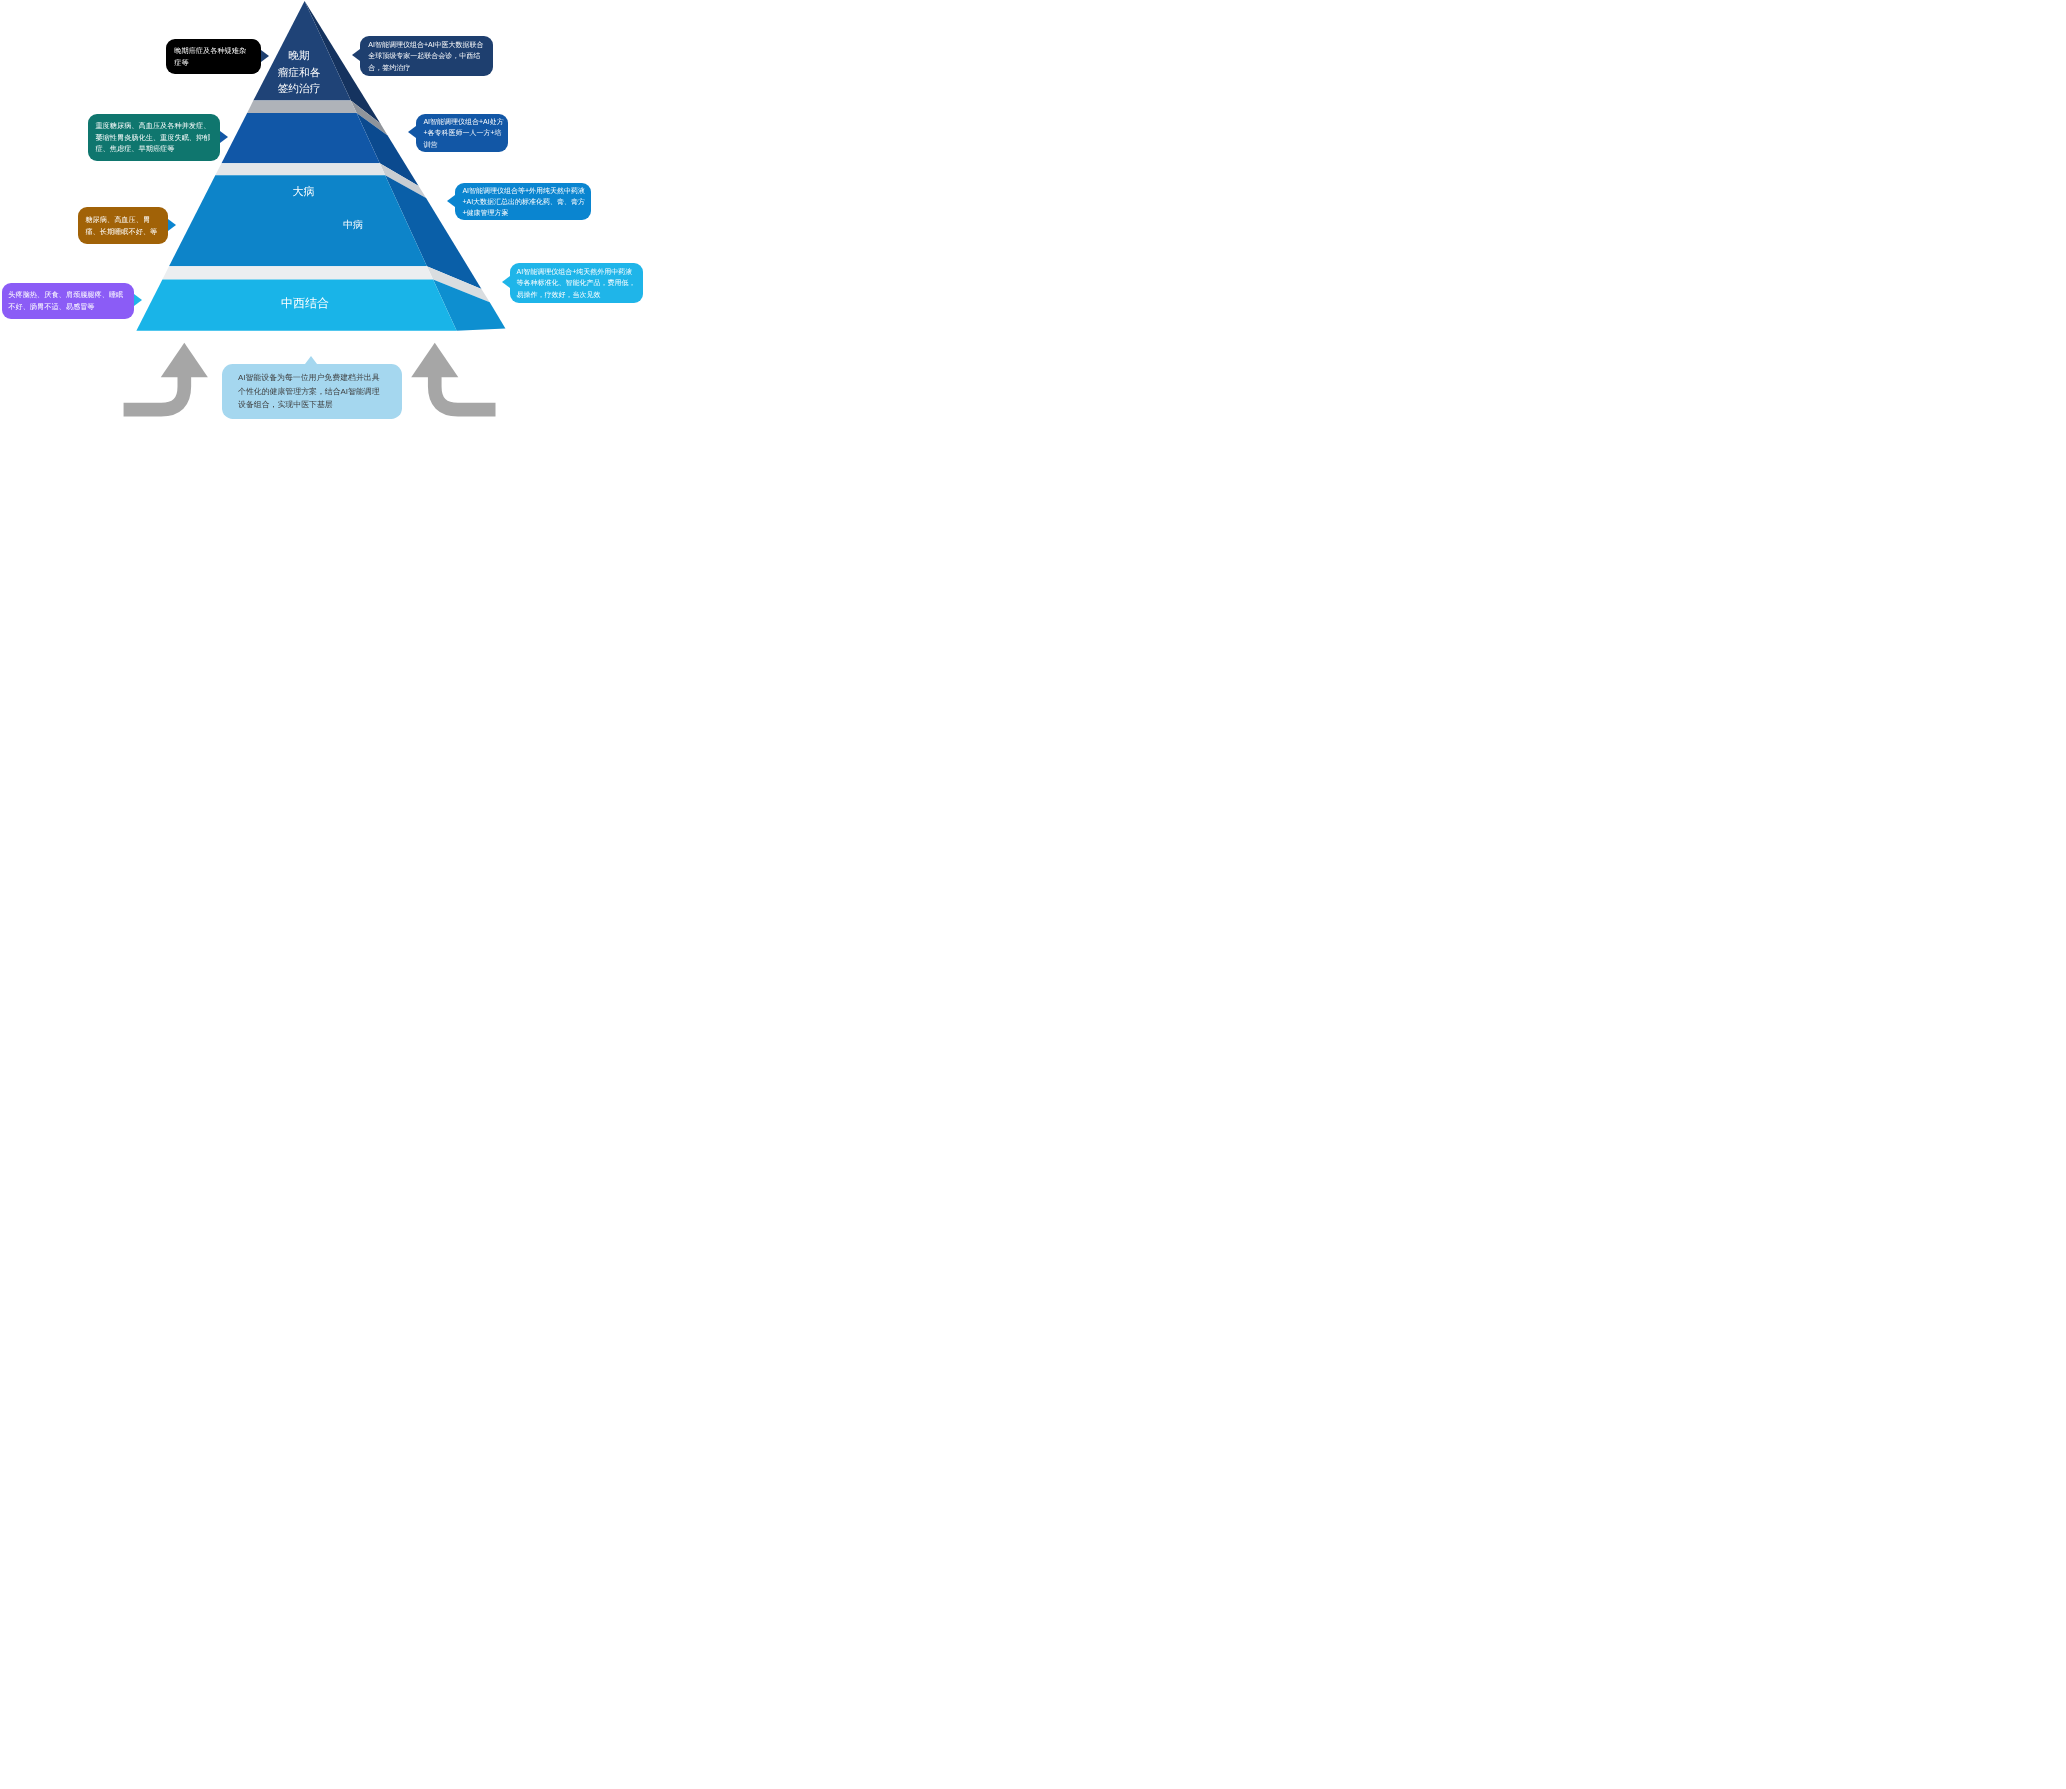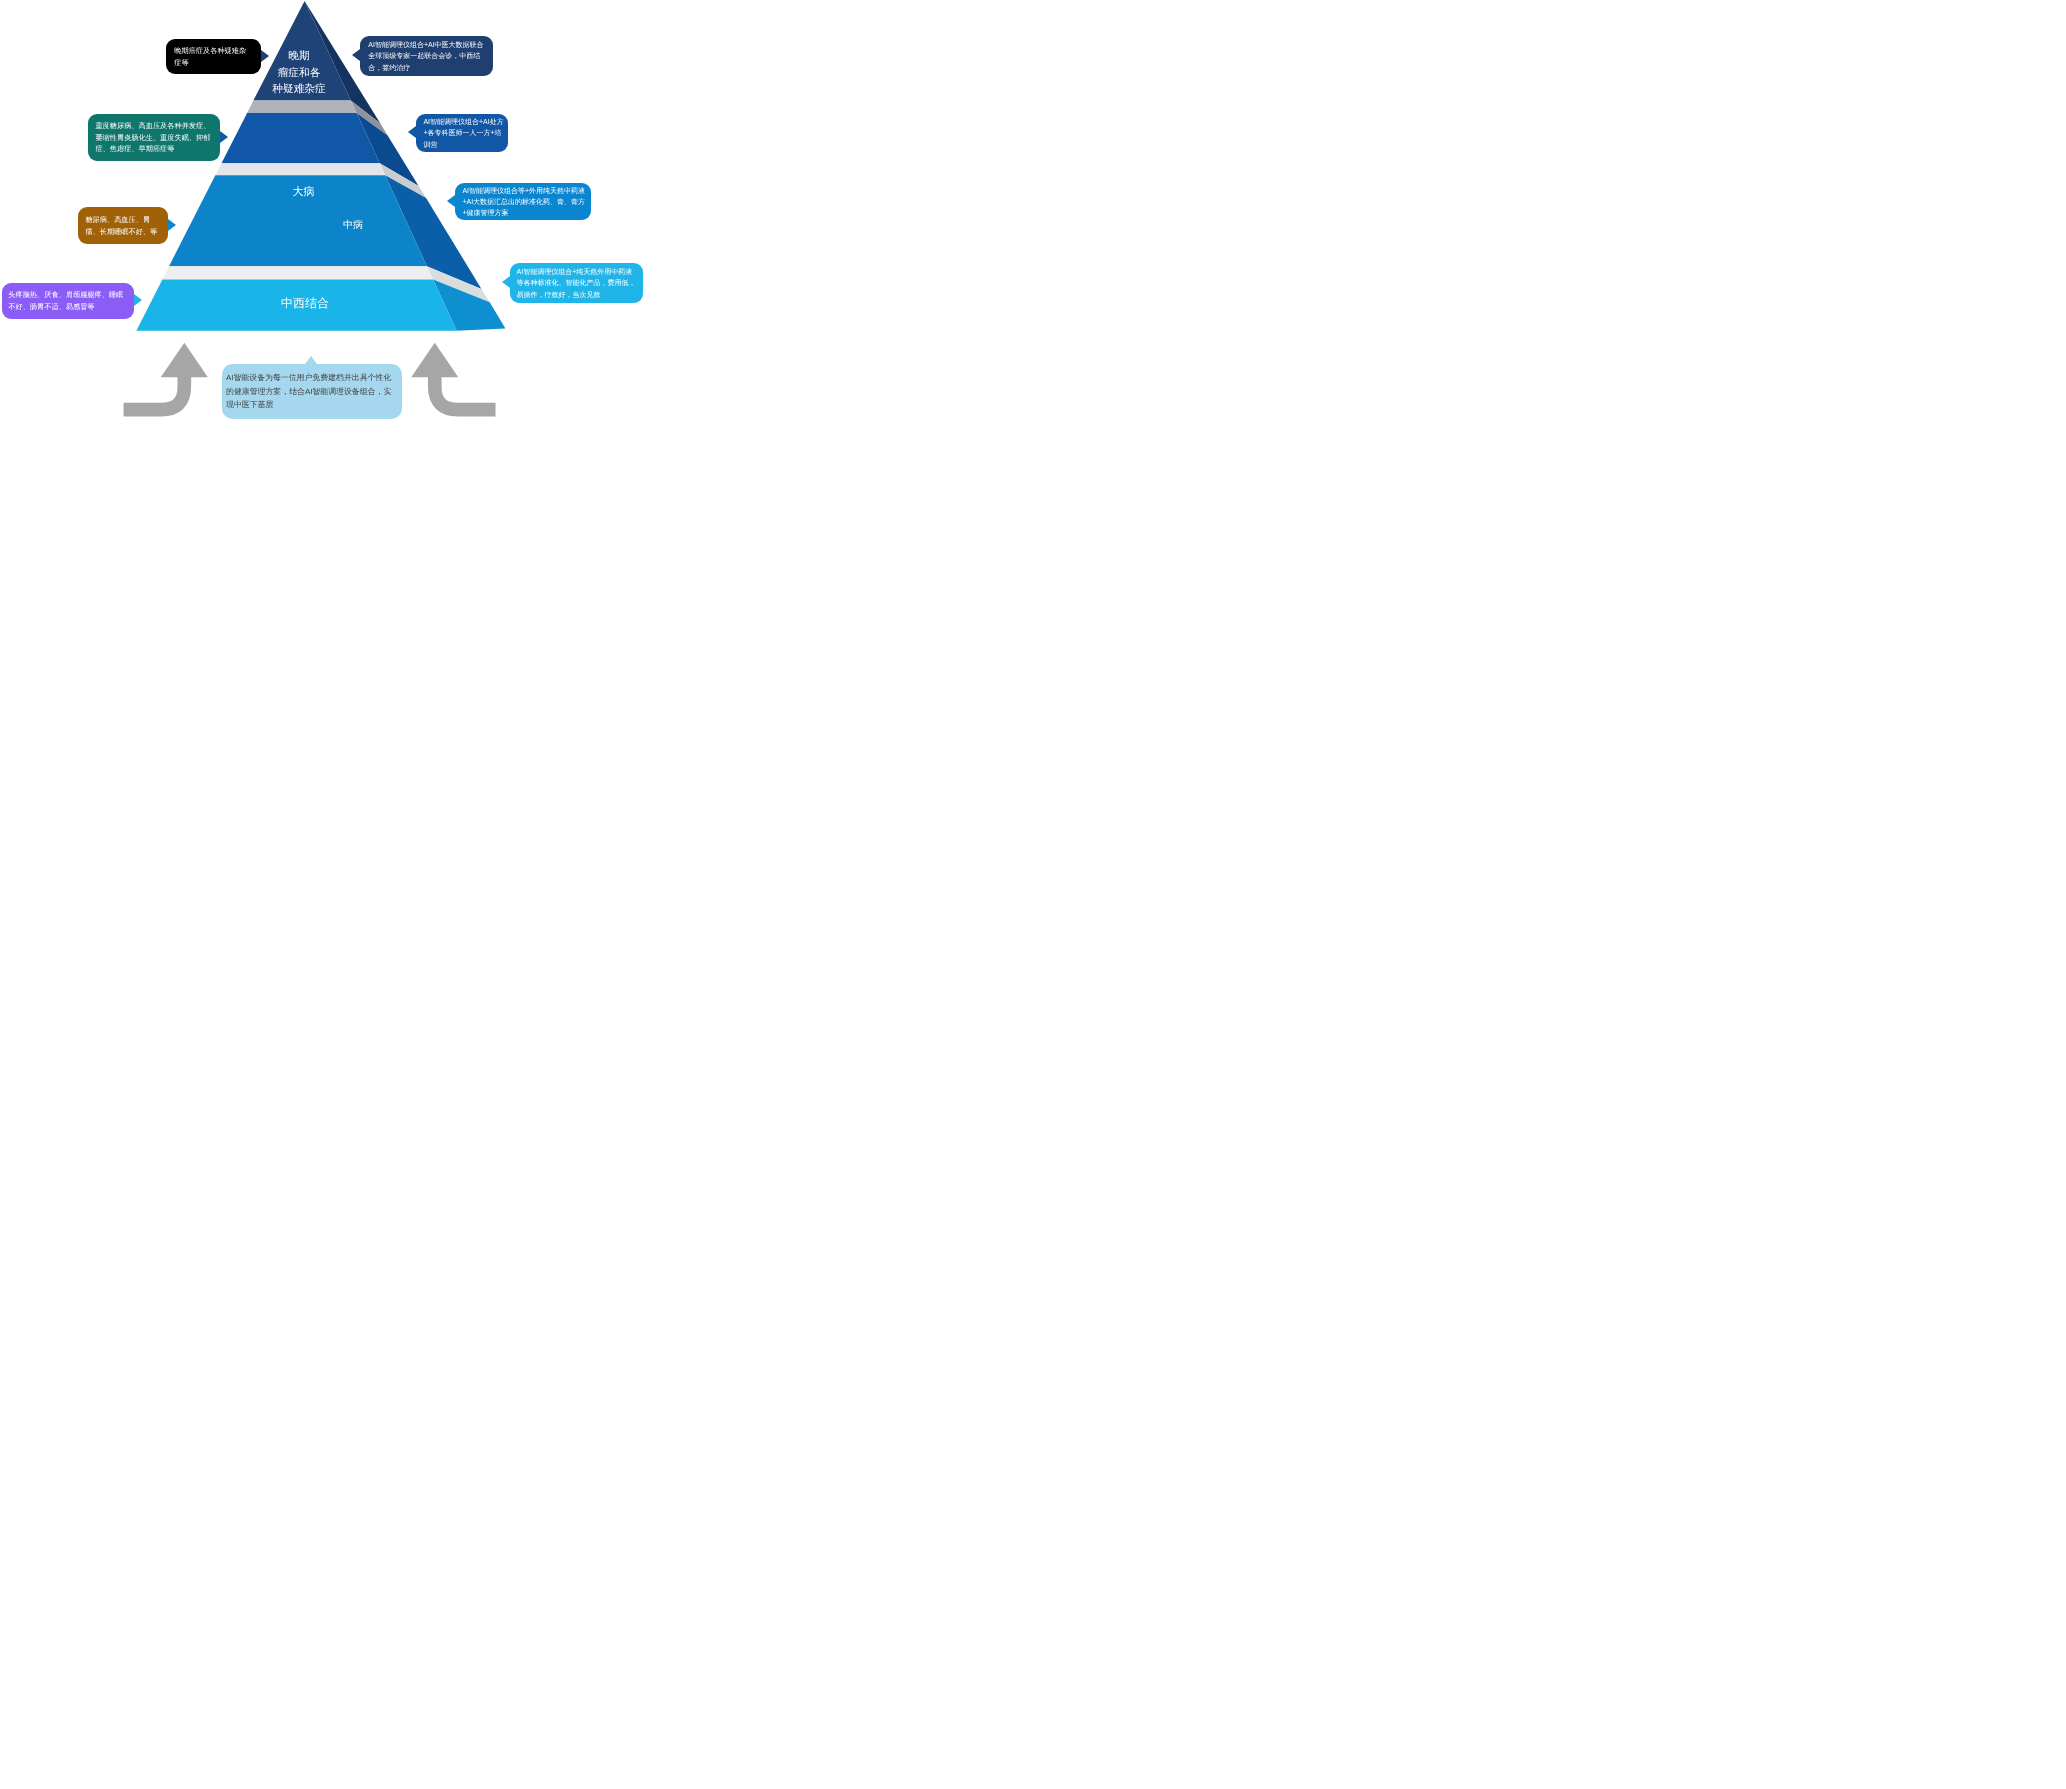--- a/index.html
+++ b/index.html
@@ -25,21 +25,21 @@
   .tail-left{left:-8.3px;top:50%;margin-top:-6.6px;border-top:6.6px solid transparent;border-bottom:6.6px solid transparent;border-right:8.7px solid #000;}
   .tail-up{top:-7.9px;left:50%;margin-left:-6.6px;border-left:6.6px solid transparent;border-right:6.6px solid transparent;border-bottom:8.3px solid #000;}
   .c-tl{left:166px;top:39px;width:95px;height:35px;padding:0 10.7px 0 8.3px;}
   .c-tr{left:360px;top:36px;width:133px;height:40px;padding:0 5.8px 0 8.3px;font-size:7px;line-height:1.62;}
   .c-ml{left:88px;top:114px;width:132px;height:47px;padding:0 5.8px 0 7.4px;}
   .c-mr{left:416px;top:114px;width:92px;height:38px;padding:0 4.1px 0 7.4px;font-size:7px;line-height:1.6;}
   .c-3l{left:78px;top:207px;width:90px;height:37px;padding:0 5px 0 7.4px;}
   .c-3r{left:455px;top:183px;width:136px;height:37px;padding:0 5px 0 7.4px;font-size:7px;line-height:1.62;}
   .c-bl{left:1.7px;top:283px;width:132px;height:36px;padding:0 4.1px 0 6.6px;}
   .c-br{left:510px;top:263px;width:133px;height:40px;padding:0 5px 0 6.6px;font-size:7px;line-height:1.62;}
-  .c-bc{left:222px;top:364px;width:180px;height:55px;padding:0 4px;font-size:7.9px;line-height:1.75;border-radius:10.7px;}
+  .c-bc{left:222px;top:364px;width:180px;height:55px;padding:0 16px;font-size:7.9px;line-height:1.75;border-radius:10.7px;}
 </style>
 </head>
 <body>
 
 <div class="stage">
 
   <svg width="648" height="420" viewBox="0 0 1568 1016">
 
     <polygon points="737,2 849,243 920,298" fill="#15335F"></polygon>
     <polygon points="849,243 920,298 938,328 863,273" fill="#8F949B"></polygon>
@@ -58,21 +58,21 @@
     <polygon points="393,676 1048,676 1105,800 330,800" fill="#19B4E8"></polygon>
 
     <path d="M 299 991 L 390 991 Q 446 991 446 935 L 446 902" fill="none" stroke-width="33" stroke="#A6A6A6"></path>
     <polygon points="389,913 503,913 446,829" fill="#A6A6A6"></polygon>
     <path d="M 1199 991 L 1108 991 Q 1052 991 1052 935 L 1052 902" fill="none" stroke-width="33" stroke="#A6A6A6"></path>
     <polygon points="995,913 1109,913 1052,829" fill="#A6A6A6"></polygon>
   </svg>
 
   <div class="pyr-label pl-1">晚期
 瘤症和各
-种疑难杂症</div>
+签约治疗</div>
   <div class="pyr-label pl-2">大病</div>
   <div class="pyr-label pl-3">中病</div>
   <div class="pyr-label pl-4">中西结合</div>
 
   <div class="callout c-tl" style="background-color: #000000;">
     <span>晚期癌症及各种疑难杂症等</span>
     <span class="tail tail-right" style="border-left-color: rgb(30, 63, 111);"></span>
   </div>
   <div class="callout c-ml" style="background-color: #0f766e;">
     <span>重度糖尿病、高血压及各种并发症、萎缩性胃炎肠化生、重度失眠、抑郁症、焦虑症、早期癌症等</span>

